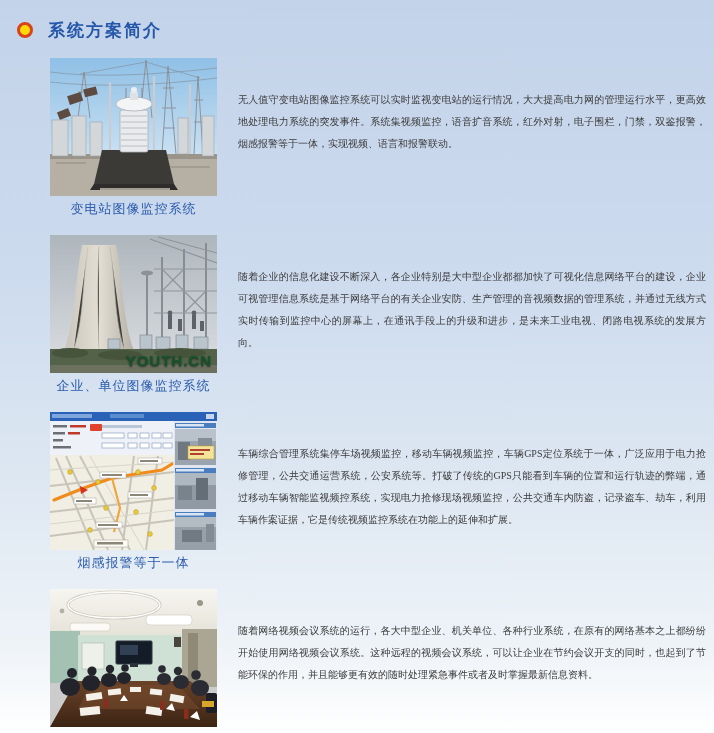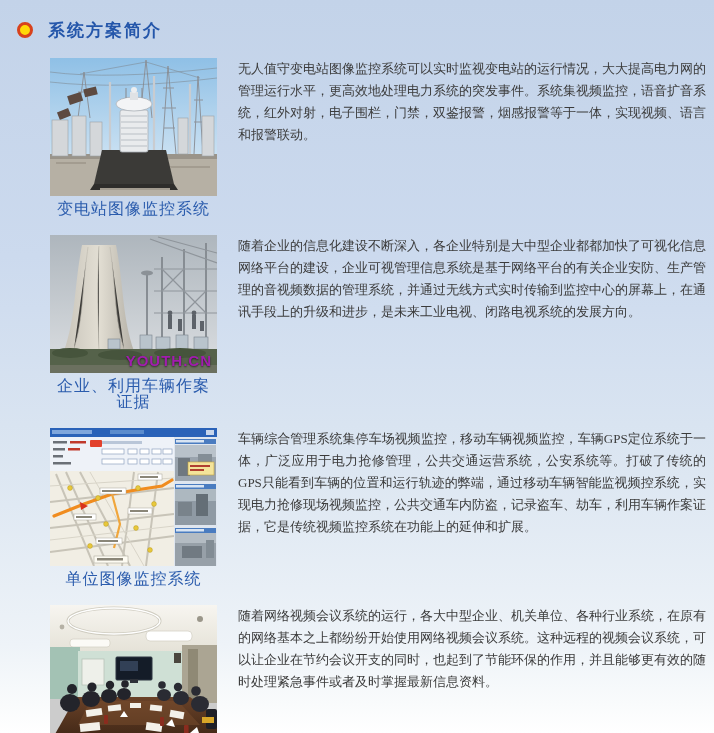--- a/index.html
+++ b/index.html
@@ -15,29 +15,29 @@
     background:#ffd908; border:3px solid #d8421c; flex:0 0 auto;
   }
   .page-title {
     margin-left:15px; color:#2456aa; font-size:17px; font-weight:bold; letter-spacing:2px;
   }
   .section { display:flex; margin-top:18px; margin-bottom:7px; }
   .figure-col { width:167px; margin-left:50px; flex:0 0 auto; }
   .thumb { width:167px; height:138px; position:relative; overflow:hidden; background:#ccc; }
   .thumb svg { display:block; width:167px; height:138px; }
   .caption {
-    margin-top:5px; text-align:center; color:#2b5cad; font-size:16px; line-height:16px;
+    margin-top:5px; text-align:center; color:#2b5cad; font-size:13px; line-height:16px;
     letter-spacing:1px;
   }
   .text-col {
-    margin-left:21px; width:468px; color:#3b3b3b; font-size:13px; line-height:22px;
-    text-align:justify; font-family:"Liberation Serif", serif;
+    margin-left:21px; width:468px; color:#3b3b3b; font-size:10px; line-height:22px;
+    text-align:justify; font-family:"Liberation Serif", serif;margin-top:31px;
   }
   .watermark {
-    position:absolute; right:5px; bottom:4px; color:#a21caf; font-weight:bold;
+    position:absolute; right:5px; bottom:4px; color:#14532d; font-weight:bold;
     font-size:15px; letter-spacing:1px; text-shadow:0 1px 2px rgba(0,0,0,0.6);
     font-family:"Liberation Sans", sans-serif;
   }
 </style>
 </head>
 <body>
 
 <div class="page">
 
   <div class="header">
@@ -179,21 +179,21 @@
           <rect y="114" width="167" height="24" fill="#55624a"></rect>
           <g fill="#46543c">
             <ellipse cx="20" cy="118" rx="18" ry="5"></ellipse>
               <ellipse cx="70" cy="120" rx="22" ry="5"></ellipse>
             <ellipse cx="130" cy="118" rx="26" ry="5"></ellipse>
           </g>
           <rect y="130" width="167" height="8" fill="#6b705f"></rect>
         </svg>
         <span class="watermark">YOUTH.CN</span>
       </div>
-      <div class="caption">企业、利用车辆作案证据</div>
+      <div class="caption">企业、单位图像监控系统</div>
     </div>
     <div class="text-col">随着企业的信息化建设不断深入，各企业特别是大中型企业都都加快了可视化信息网络平台的建设，企业可视管理信息系统是基于网络平台的有关企业安防、生产管理的音视频数据的管理系统，并通过无线方式实时传输到监控中心的屏幕上，在通讯手段上的升级和进步，是未来工业电视、闭路电视系统的发展方向。</div>
   </div>
 
   <div class="section">
     <div class="figure-col">
       <div class="thumb">
         <svg viewBox="0 0 167 138" preserveAspectRatio="none" aria-hidden="true">
           <rect width="167" height="138" fill="#f4f2ea"></rect>
 
@@ -301,21 +301,21 @@
           <rect x="128" y="74" width="14" height="14" fill="#79838b"></rect>
 
           <rect x="125" y="100" width="41" height="5" fill="#4a7cc0"></rect>
           <rect x="126" y="101" width="28" height="2.5" fill="#d8e4f2"></rect>
           <rect x="125" y="105" width="41" height="33" fill="#97a0a8"></rect>
           <rect x="125" y="105" width="41" height="10" fill="#b4bcc3"></rect>
           <rect x="132" y="118" width="20" height="12" fill="#717a82"></rect>
           <rect x="156" y="112" width="8" height="18" fill="#828c94"></rect>
         </svg>
       </div>
-      <div class="caption">单位图像监控系统</div>
+      <div class="caption">烟感报警等于一体</div>
     </div>
     <div class="text-col">车辆综合管理系统集停车场视频监控，移动车辆视频监控，车辆GPS定位系统于一体，广泛应用于电力抢修管理，公共交通运营系统，公安系统等。打破了传统的GPS只能看到车辆的位置和运行轨迹的弊端，通过移动车辆智能监视频控系统，实现电力抢修现场视频监控，公共交通车内防盗，记录盗车、劫车，利用车辆作案证据，它是传统视频监控系统在功能上的延伸和扩展。</div>
   </div>
 
   <div class="section">
     <div class="figure-col">
       <div class="thumb">
         <svg viewBox="0 0 167 138" preserveAspectRatio="none" aria-hidden="true">
           <defs>
             <linearGradient id="ceil4" x1="0" y1="0" x2="0" y2="1">

